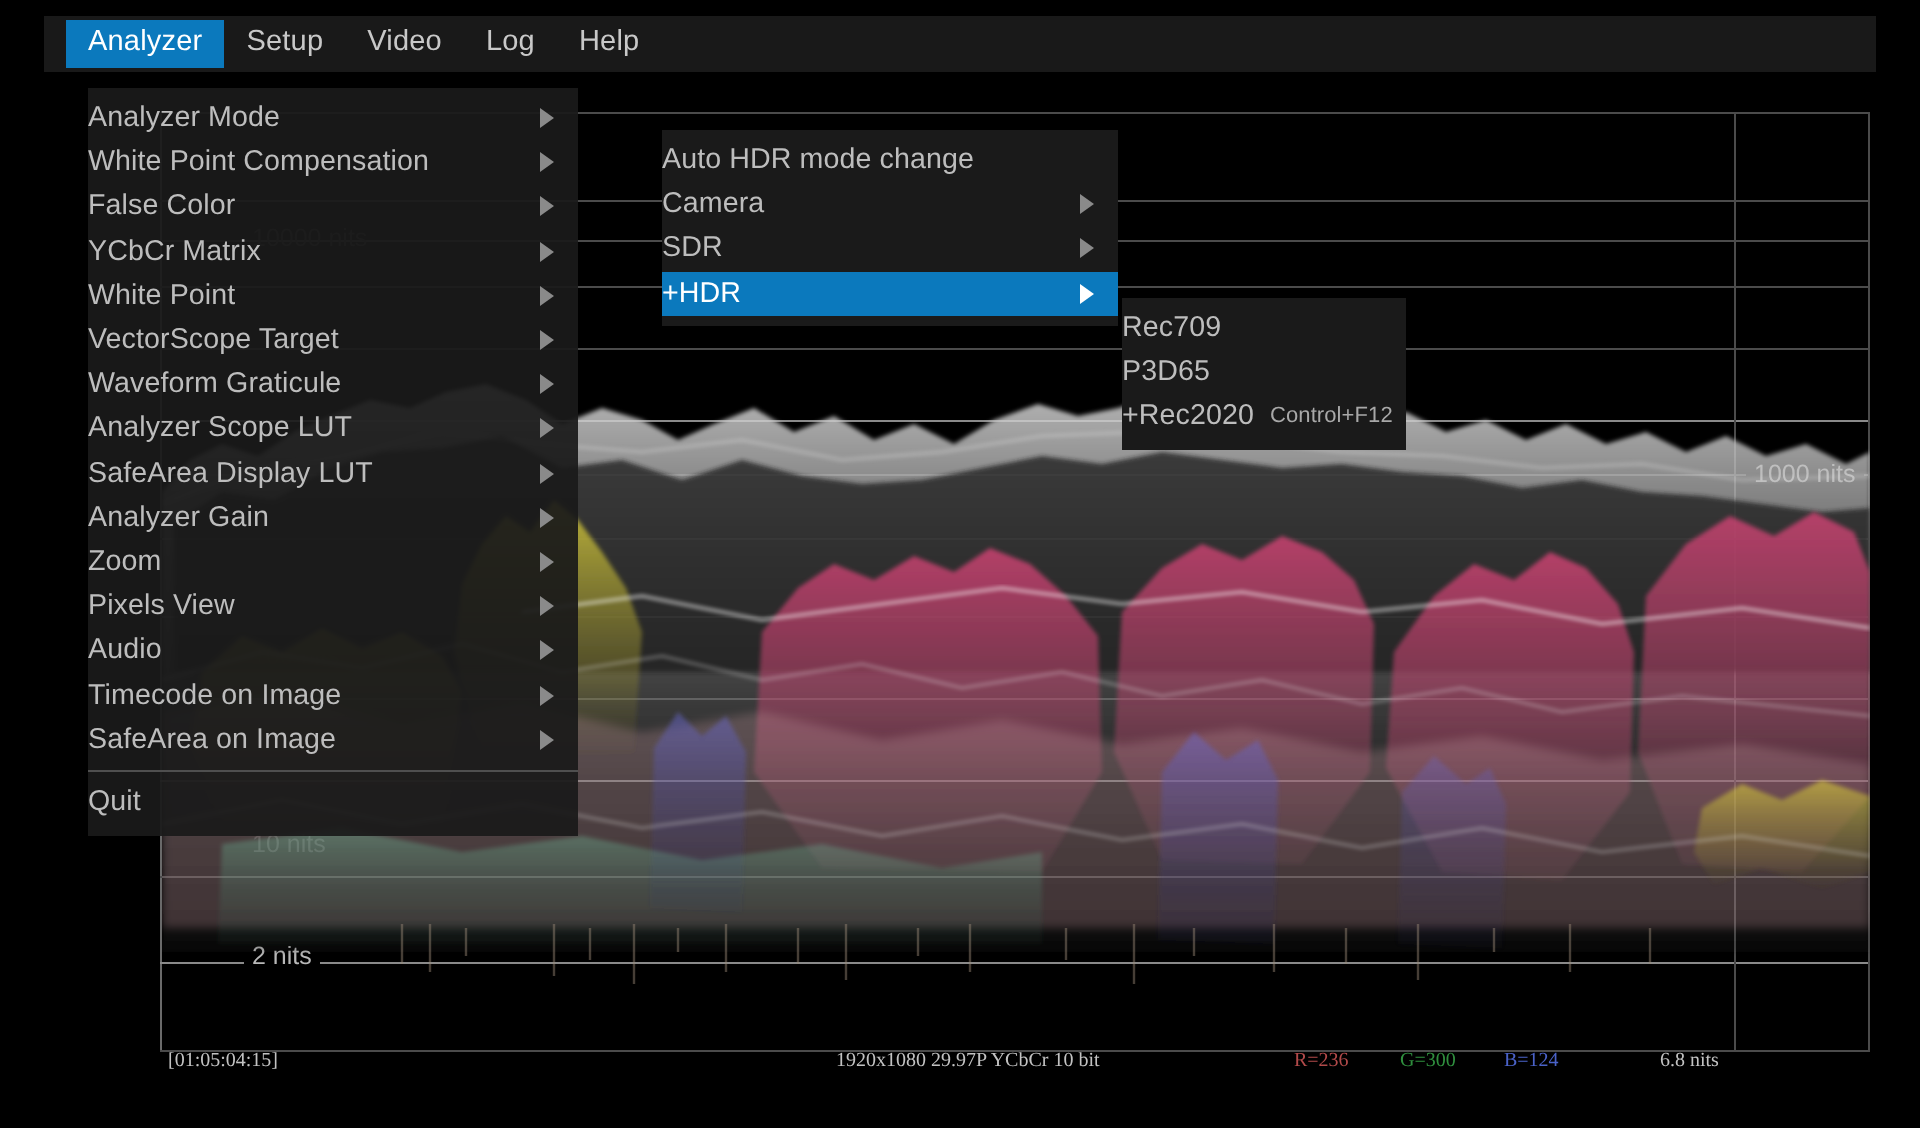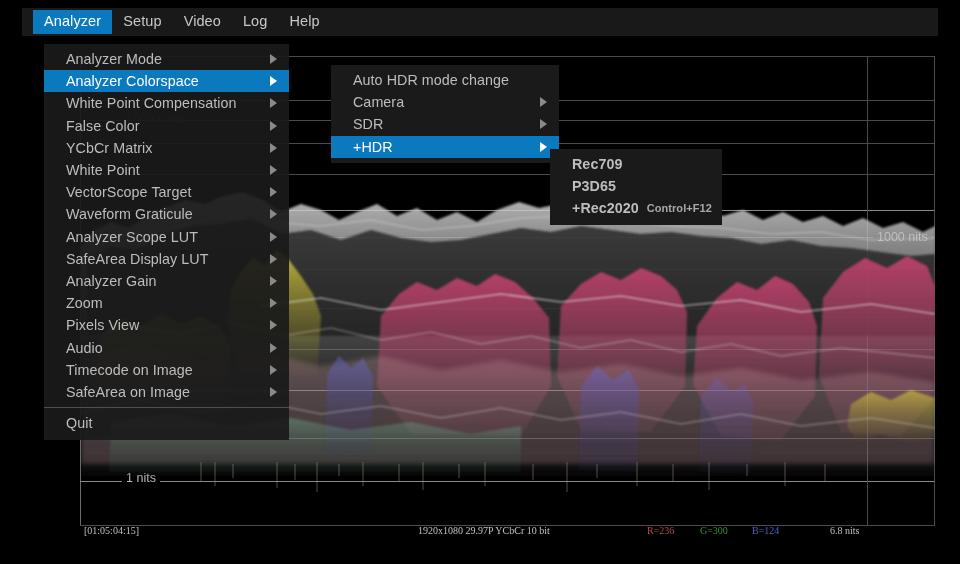--- a/index.html
+++ b/index.html
@@ -91,21 +91,20 @@
   
   .menu-panel {
     position: absolute;
     background: rgba(26,26,26,0.93);
     z-index: 40;
   }
   .menu-row {
     position: relative;
     display: flex; align-items: center;
     height: 22.2px;
-    padding-left: 22px;
     font-size: 14.3px;
     color: #bdbdbd;
     white-space: nowrap;
     letter-spacing: .05px;
   }
   .menu-row.sel { background: #0b79bd; color: #ffffff; }
   .menu-row .arrow {
     position: absolute; right: 12px; top: 50%;
     transform: translateY(-50%);
     width: 0; height: 0;
@@ -118,21 +117,21 @@
     height: 1px; background: #4f4f4f;
     margin: 4px 0 4px 0;
   }
   .shortcut { font-size: 11px; color: #a8a8a8; margin-left: 8px; }
 
   
   #menu-analyzer { left: 22px; top: 36px; width: 245px; padding: 4px 0 6px 0; }
   
   #menu-colorspace { left: 289px; top: 57px; width: 228px; padding: 4px 0 5px 0; }
   
-  #menu-hdr { left: 508px; top: 141px; width: 172px; padding: 4px 0 5px 0; font-weight: bold; }
+  #menu-hdr { left: 519px; top: 141px; width: 142px; padding: 4px 0 5px 0; }
 
   .menu-panel.opaque { background: #1a1a1a; margin-left: 20px; }
 </style>
 </head>
 <body>
 
 <div id="root">
 
   <div id="app-window">
 
@@ -165,21 +164,21 @@
         <div class="grat-h" style="top:469px;"></div>
 
         <div class="grat-v" style="left:787px;"></div>
         <div class="grat-v" style="left:854px;"></div>
       </div>
 
       <div class="nits-label dim" style="left:100px; top:76px;">10000 nits</div>
       <div class="nits-label" style="left:851px; top:194px;">1000 nits</div>
       <div class="nits-label dim" style="left:100px; top:285px;">100 nits</div>
       <div class="nits-label dim" style="left:100px; top:379px;">10 nits</div>
-      <div class="nits-label" style="left:100px; top:435px;">1 nits</div>
+      <div class="nits-label" style="left:100px; top:435px;">2 nits</div>
 
       <svg id="wave-canvas" viewBox="0 0 854 310" preserveAspectRatio="none">
         <defs>
           <filter id="soft">
               <feGaussianBlur stdDeviation="1.1"></feGaussianBlur>
             </filter>
           <filter id="soft2">
               <feGaussianBlur stdDeviation="2.4"></feGaussianBlur>
             </filter>
           <linearGradient id="gLum" x1="0" y1="0" x2="0" y2="1">
@@ -271,24 +270,20 @@
         <span id="status-b">B=124</span>
         <span id="status-nits">6.8 nits</span>
       </div>
     </div>
 
     <div id="menu-analyzer" class="menu-panel">
       <div class="menu-row">
         <span>Analyzer Mode</span>
         <span class="arrow"></span>
       </div>
-      <div class="menu-row sel">
-        <span>Analyzer Colorspace</span>
-        <span class="arrow"></span>
-      </div>
       <div class="menu-row">
         <span>White Point Compensation</span>
         <span class="arrow"></span>
       </div>
       <div class="menu-row">
         <span>False Color</span>
         <span class="arrow"></span>
       </div>
       <div class="menu-row">
         <span>YCbCr Matrix</span>

